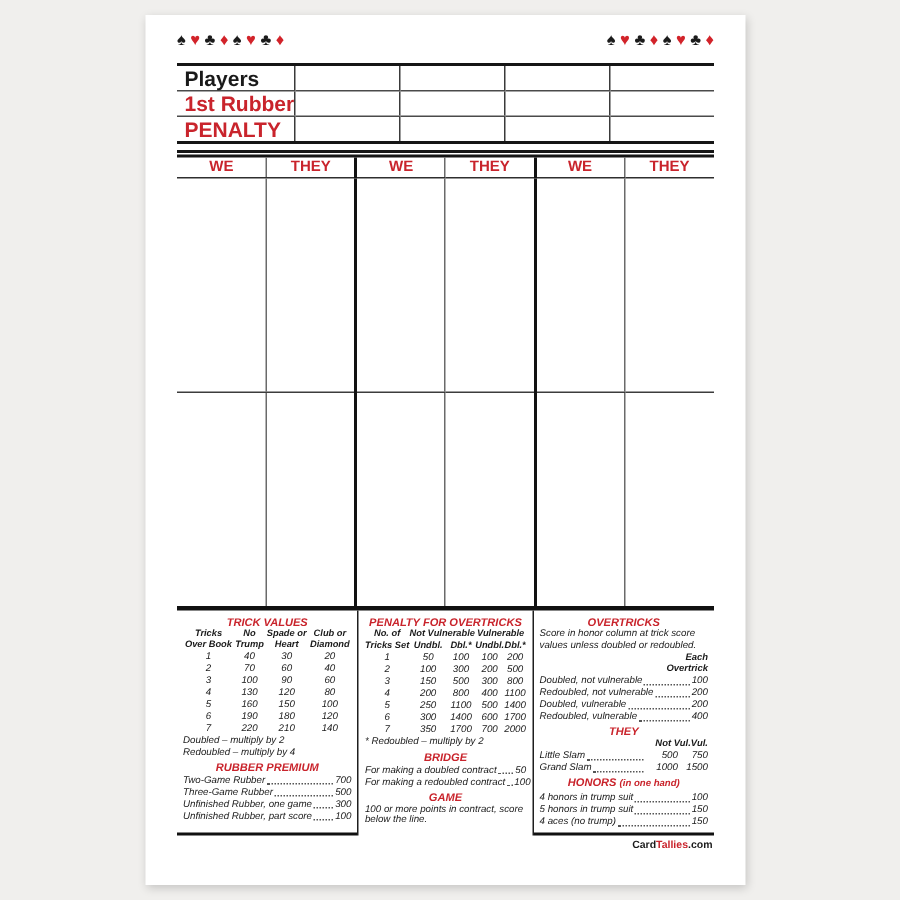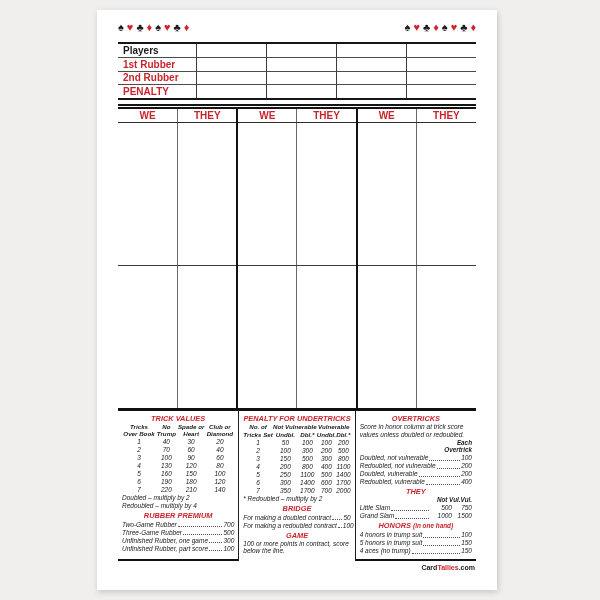--- a/index.html
+++ b/index.html
@@ -21,21 +21,21 @@
   .suits{display:flex;gap:3px;font-size:11px;line-height:11px;}
   .suit.black{color:#1b1b1b}
   .suit.red{color:#d2232a}
   .main-title{color:#d2232a;font-weight:bold;font-size:14.5px;letter-spacing:0.2px;white-space:nowrap;}
   
   .top-table{width:100%;border-collapse:collapse;margin-top:6px;
     border-top:2px solid #161616;border-bottom:2px solid #161616;table-layout:fixed;}
   .top-table td{border-bottom:1px solid #4a4a4a;height:12.8px;padding:0;}
   .top-table tr:last-child td{border-bottom:none;}
   .top-table td.cell{border-left:1px solid #3a3a3a;width:19.7%;}
-  .top-table td.rowlabel{font-weight:bold;font-size:10px;padding-left:5px;width:21%;}
+  .top-table td.rowlabel{font-weight:bold;font-size:14px;padding-left:5px;width:21%;}
   .top-table td.rowlabel.red{color:#c9242c;}
   
   .score-wrap{margin-top:4px;border-top:5px double #141414;}
   .score-grid{width:100%;border-collapse:collapse;table-layout:fixed;}
   .score-grid th{font-size:10px;color:#c9242c;font-weight:bold;height:13px;
     border-bottom:1px solid #2e2e2e;padding:0;text-align:center;}
   .score-grid td{height:142px;padding:0;}
   .score-grid tr.mid td{border-bottom:1.5px solid #3c3c3c;}
   .score-grid th:nth-child(2),.score-grid td:nth-child(2),
   .score-grid th:nth-child(4),.score-grid td:nth-child(4),
@@ -107,27 +107,20 @@
           <td class="cell"></td>
         </tr>
         <tr>
           <td class="rowlabel red">1st Rubber</td>
           <td class="cell"></td>
           <td class="cell"></td>
           <td class="cell"></td>
           <td class="cell"></td>
         </tr>
         <tr>
-          <td class="rowlabel red">2nd Rubber</td>
-          <td class="cell"></td>
-          <td class="cell"></td>
-          <td class="cell"></td>
-          <td class="cell"></td>
-        </tr>
-        <tr>
           <td class="rowlabel red">PENALTY</td>
           <td class="cell"></td>
           <td class="cell"></td>
           <td class="cell"></td>
           <td class="cell"></td>
         </tr>
       </tbody>
     </table>
 
   <div class="score-wrap">
@@ -252,21 +245,21 @@
           </div>
           <div class="leader">
             <span class="lbl">Unfinished Rubber, part score</span>
             <span class="fill"></span>
             <span class="val">100</span>
           </div>
         </div>
     </div>
 
     <div class="ref-col c2">
-      <div class="ref-title">PENALTY FOR UNDERTRICKS</div>
+      <div class="ref-title">PENALTY FOR OVERTRICKS</div>
       <table class="mini">
         <thead>
             <tr>
               <th>No. of</th>
               <th colspan="2">Not Vulnerable</th>
               <th colspan="2">Vulnerable</th>
             </tr>
             <tr>
               <th>Tricks Set</th>
               <th>Undbl.</th>

